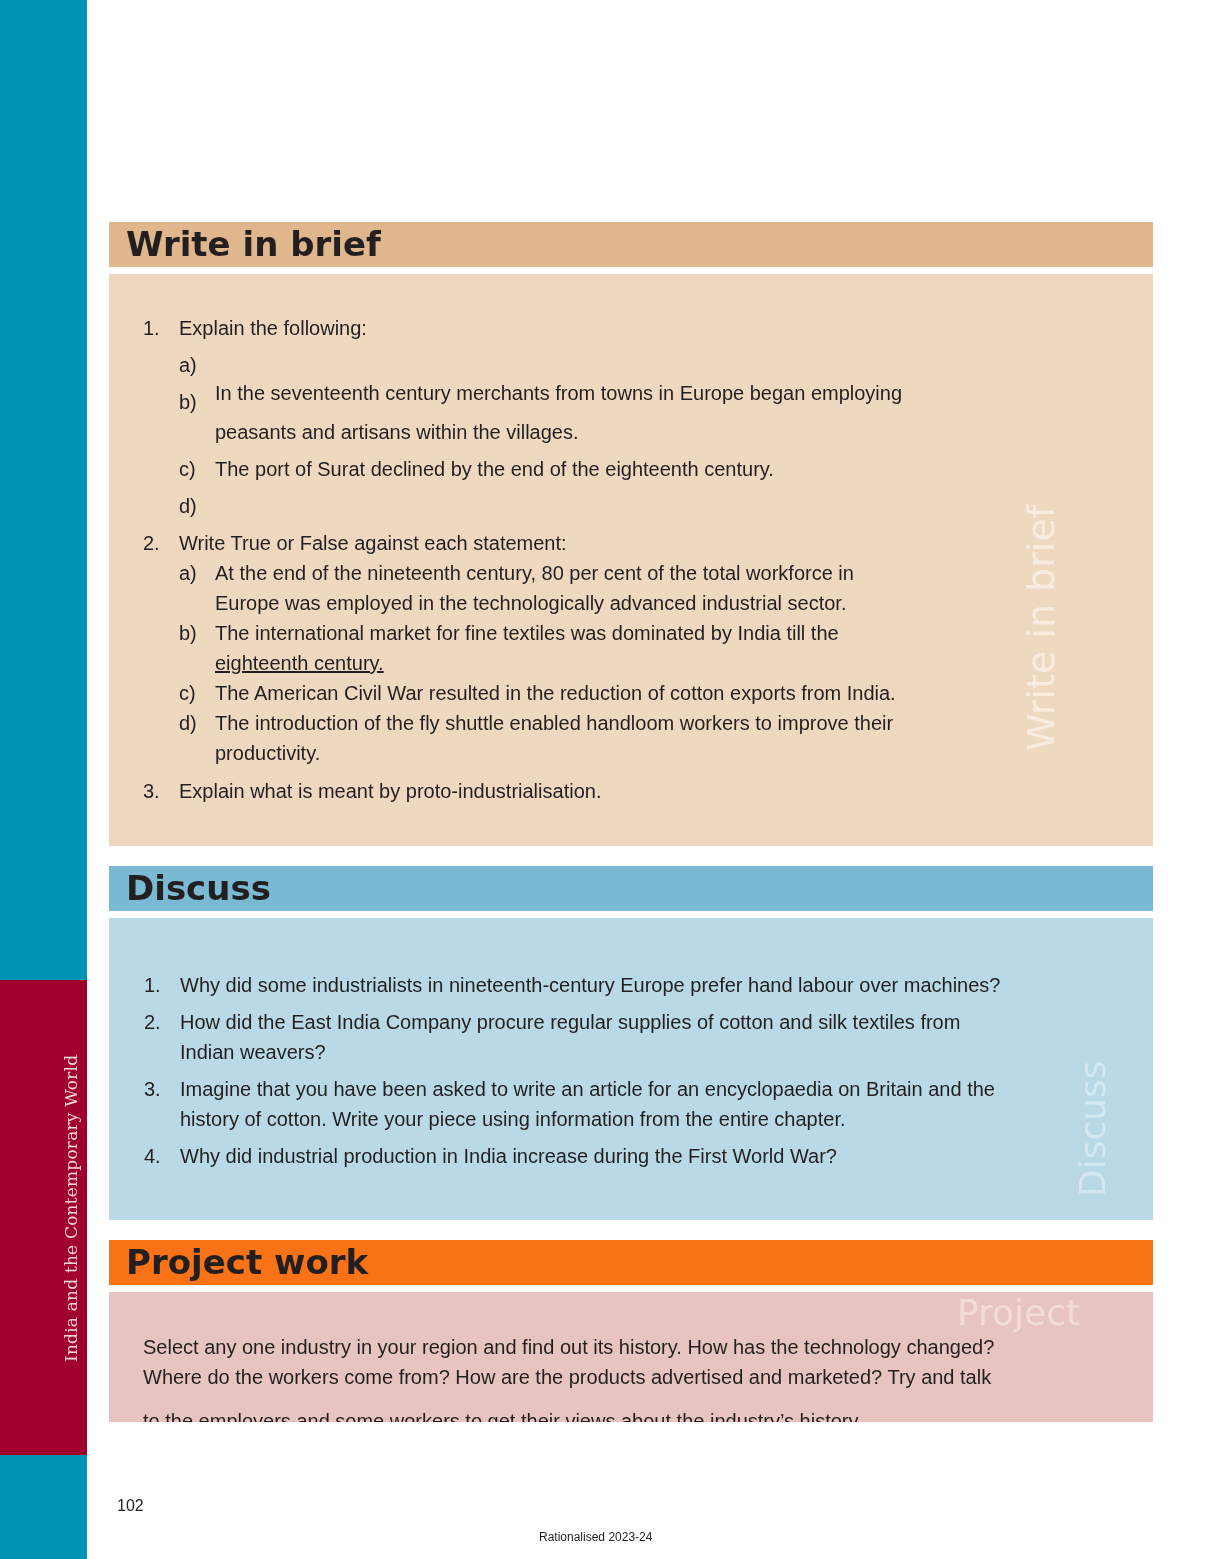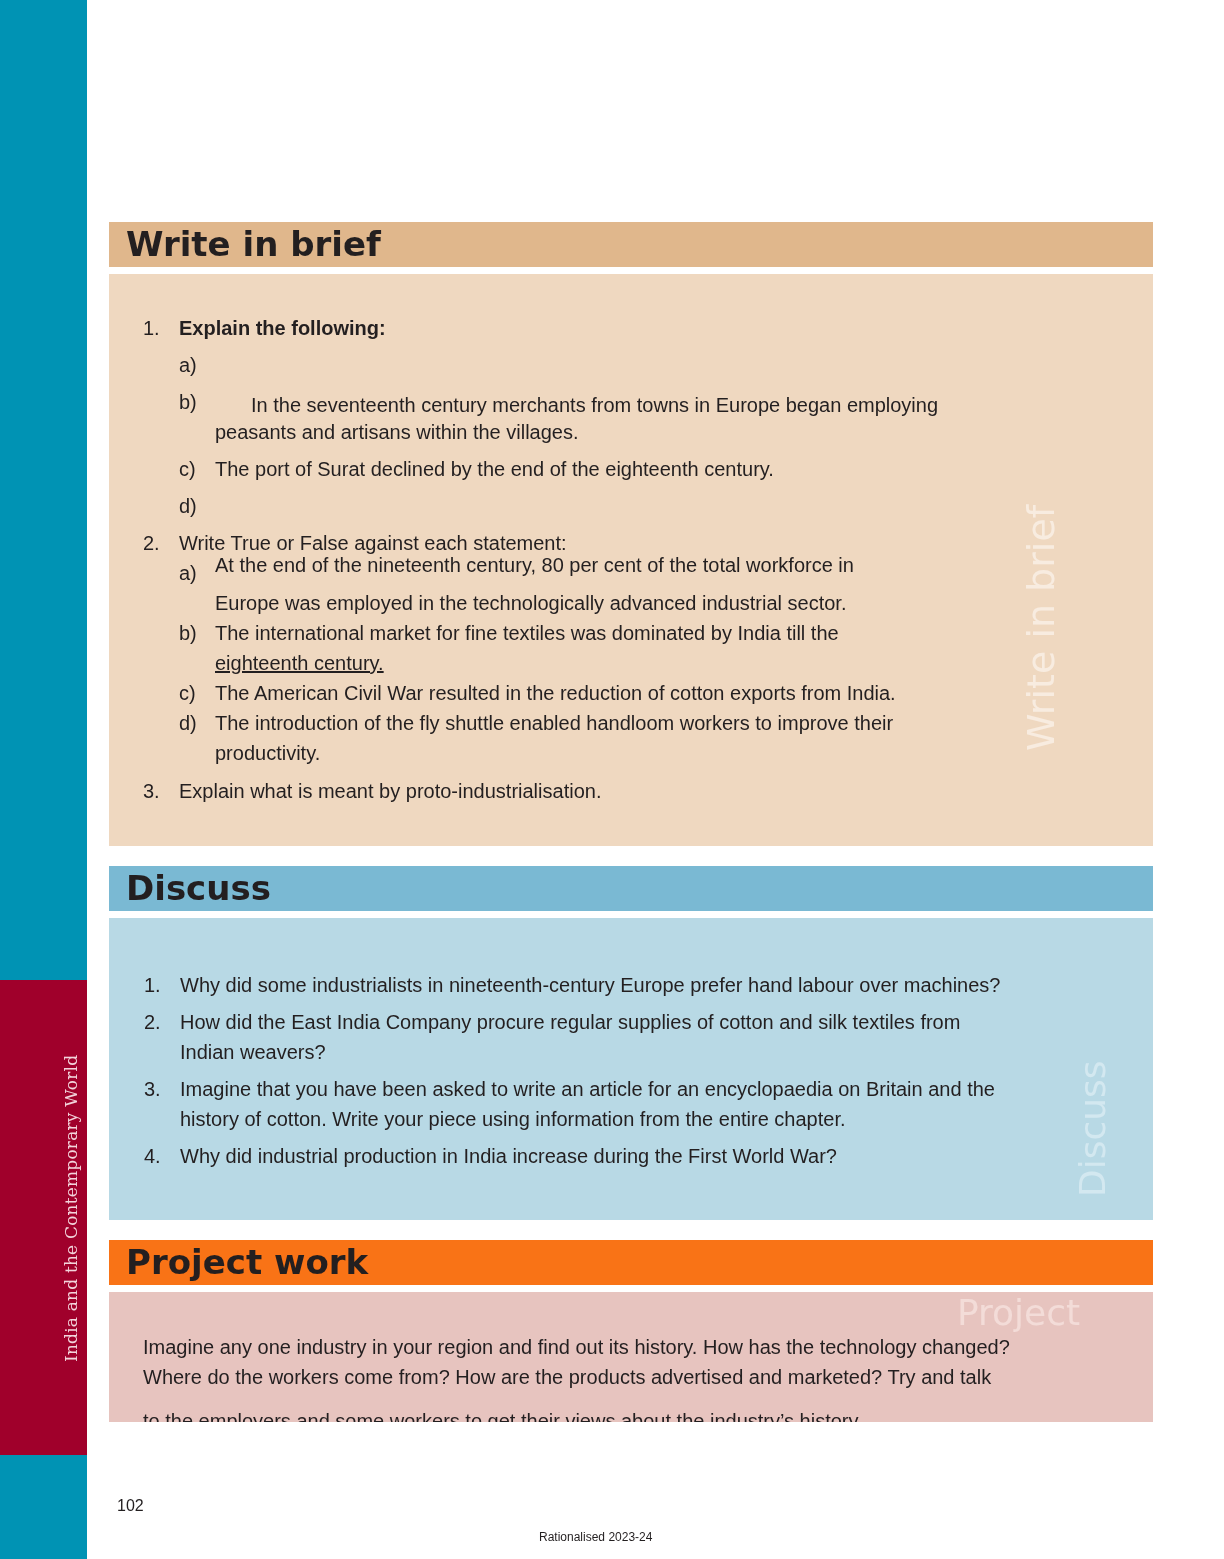--- a/index.html
+++ b/index.html
@@ -68,38 +68,38 @@
 
 <div class="sec-header wib-header">
   <span>Write in brief</span>
 </div>
 <div class="sec-body wib-body">
   <div class="watermark" style="left:910px; top:477px; transform: rotate(-90deg); font-size:38px; color:#f8ece0;">Write in brief</div>
 
   <div class="q" style="left:34px; top:39px;">
     <span>1.</span>
   </div>
-  <div class="q" style="left:70px; top:39px;font-weight:bold;">Explain the following:</div>
+  <div class="q" style="left:70px; top:39px;">Explain the following:</div>
 
   <div class="q" style="left:70px; top:76px;">a)</div>
 
   <div class="q" style="left:70px; top:113px;">b)</div>
-  <div class="q" style="left:106px; top:116px;margin-left:36px;">In the seventeenth century merchants from towns in Europe began employing</div>
+  <div class="q" style="left:106px; top:104px;">In the seventeenth century merchants from towns in Europe began employing</div>
   <div class="q" style="left:106px; top:143px;">peasants and artisans within the villages.</div>
 
   <div class="q" style="left:70px; top:180px;">c)</div>
   <div class="q" style="left:106px; top:180px;">The port of Surat declined by the end of the eighteenth century.</div>
 
   <div class="q" style="left:70px; top:217px;">d)</div>
 
   <div class="q" style="left:34px; top:254px;">2.</div>
   <div class="q" style="left:70px; top:254px;">Write True or False against each statement:</div>
 
   <div class="q" style="left:70px; top:284px;">a)</div>
-  <div class="q" style="left:106px; top:276px;">At the end of the nineteenth century, 80 per cent of the total workforce in</div>
+  <div class="q" style="left:106px; top:284px;">At the end of the nineteenth century, 80 per cent of the total workforce in</div>
   <div class="q" style="left:106px; top:314px;">Europe was employed in the technologically advanced industrial sector.</div>
 
   <div class="q" style="left:70px; top:344px;">b)</div>
   <div class="q" style="left:106px; top:344px;">The international market for fine textiles was dominated by India till the</div>
   <div class="q" style="left:106px; top:374px;text-decoration:underline;">eighteenth century.</div>
 
   <div class="q" style="left:70px; top:404px;">c)</div>
   <div class="q" style="left:106px; top:404px;">The American Civil War resulted in the reduction of cotton exports from India.</div>
 
   <div class="q" style="left:70px; top:434px;">d)</div>
@@ -129,19 +129,19 @@
 
   <div class="q" style="left:35px; top:223px;">4.</div>
   <div class="q" style="left:71px; top:223px; white-space:nowrap;">Why did industrial production in India increase during the First World War?</div>
 </div>
 
 <div class="sec-header pw-header">
   <span>Project work</span>
 </div>
 <div class="sec-body pw-body">
   <div class="watermark" style="left:848px; top:0px; font-size:36px; color:#f3dcd8;">Project</div>
-  <div class="q" style="left:34px; top:40px; white-space:nowrap;">Imagine any one industry in your region and find out its history. How has the technology changed?</div>
+  <div class="q" style="left:34px; top:40px; white-space:nowrap;">Select any one industry in your region and find out its history. How has the technology changed?</div>
   <div class="q" style="left:34px; top:70px; white-space:nowrap;">Where do the workers come from? How are the products advertised and marketed? Try and talk</div>
   <div class="q" style="left:34px; top:114px; white-space:nowrap;">to the employers and some workers to get their views about the industry’s history.</div>
 </div>
 
 <div class="page-num">102</div>
 <div class="footer-note">Rationalised 2023-24</div>
 
 </body></html>

